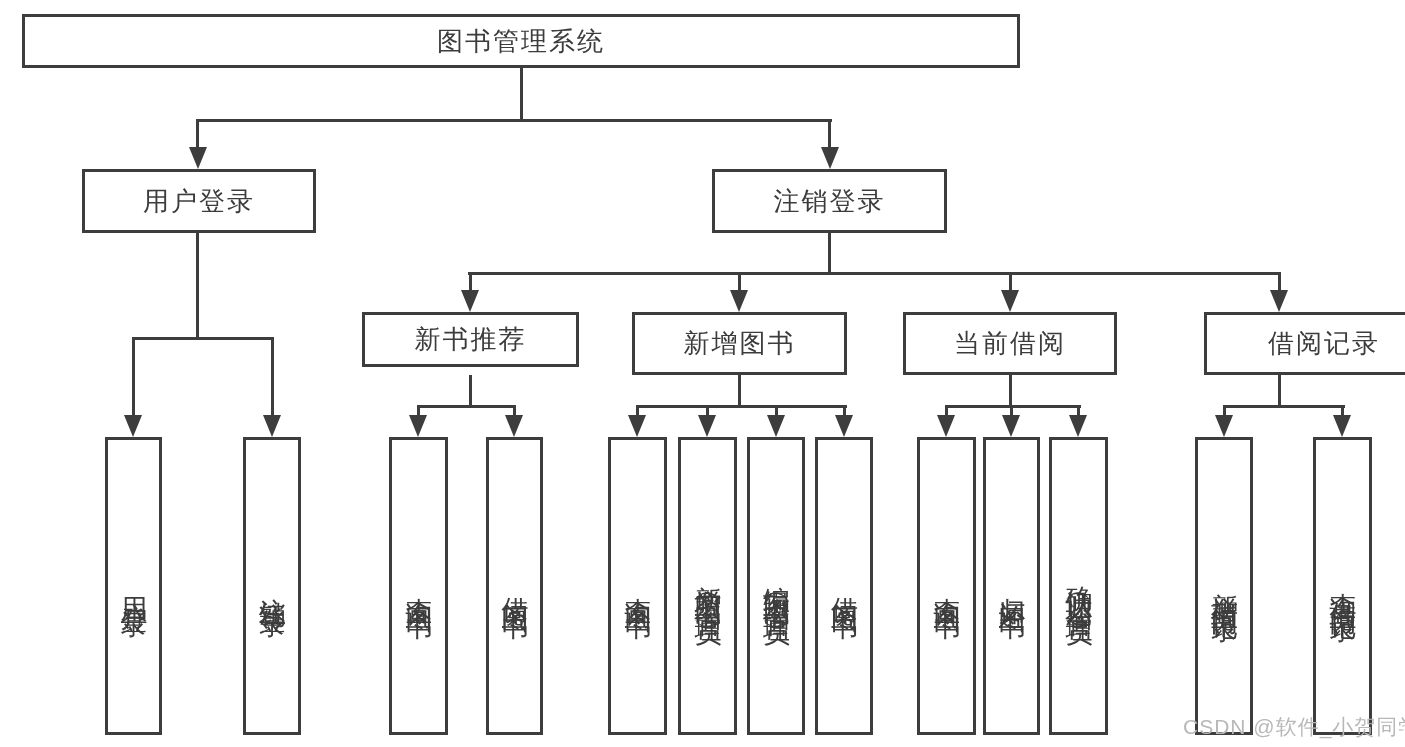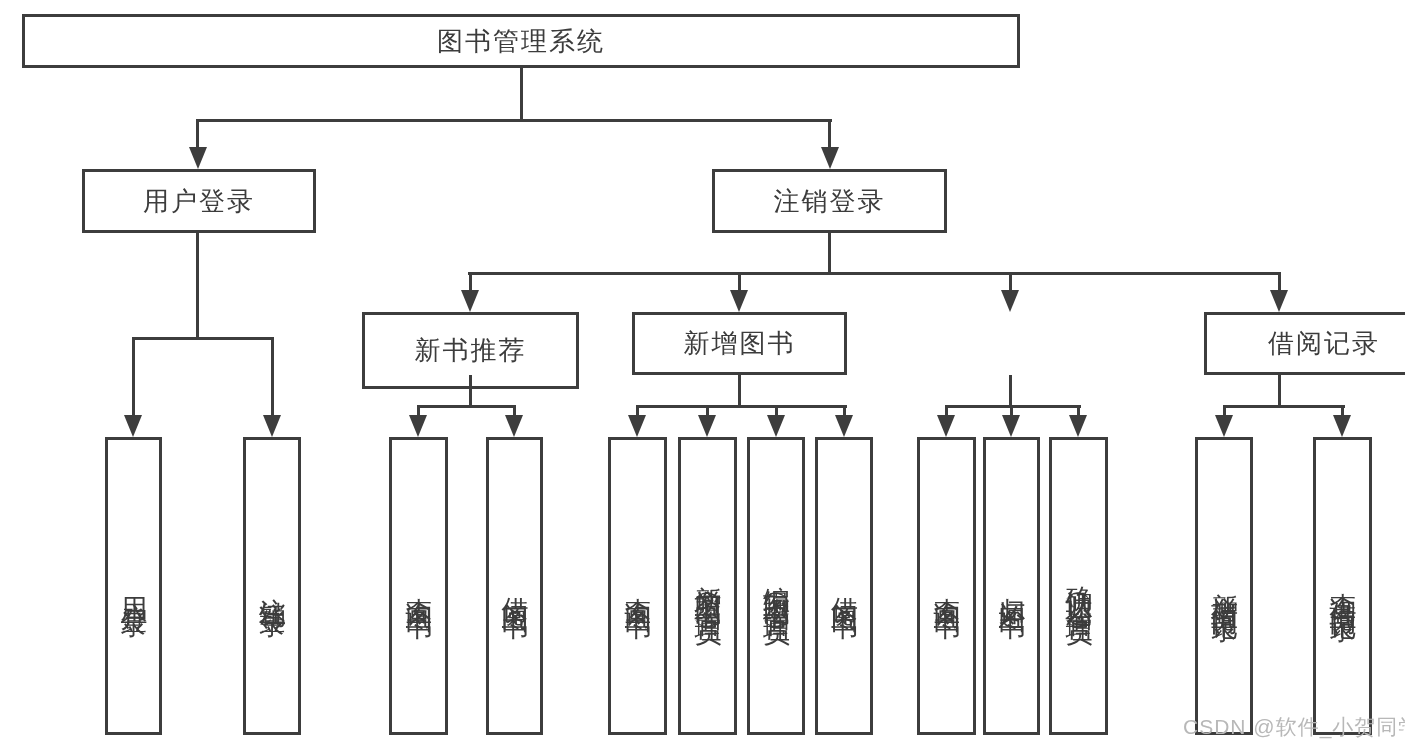--- a/index.html
+++ b/index.html
@@ -96,25 +96,28 @@
   <div class="ln" style="left:468px; top:272px; width:813px; height:3px;"></div>
   <div class="ln" style="left:469px; top:275px; width:3px; height:16px;"></div>
   <div class="ln" style="left:738px; top:275px; width:3px; height:16px;"></div>
   <div class="ln" style="left:1009px; top:275px; width:3px; height:16px;"></div>
   <div class="ln" style="left:1278px; top:275px; width:3px; height:16px;"></div>
   <div class="arrow" style="left:461px; top:290px;"></div>
   <div class="arrow" style="left:730px; top:290px;"></div>
   <div class="arrow" style="left:1001px; top:290px;"></div>
   <div class="arrow" style="left:1270px; top:290px;"></div>
 
-  <div class="box h" style="left:362px; top:312px; width:217px; height:77px;">
+  <div class="box h" style="left:362px; top:312px; width:217px; height:55px;">
     <span>新书推荐</span>
   </div>
   <div class="box h" style="left:632px; top:312px; width:215px; height:63px;">
     <span>新增图书</span>
+  </div>
+  <div class="box h" style="left:903px; top:312px; width:214px; height:63px;">
+    <span>当前借阅</span>
   </div>
   <div class="box h" style="left:1204px; top:312px; width:232px; height:63px;padding-left:8px;">
     <span>借阅记录</span>
   </div>
 
   <div class="ln" style="left:469px; top:375px; width:3px; height:33px;"></div>
   <div class="ln" style="left:738px; top:375px; width:3px; height:33px;"></div>
   <div class="ln" style="left:1009px; top:375px; width:3px; height:33px;"></div>
   <div class="ln" style="left:1278px; top:375px; width:3px; height:33px;"></div>
 

